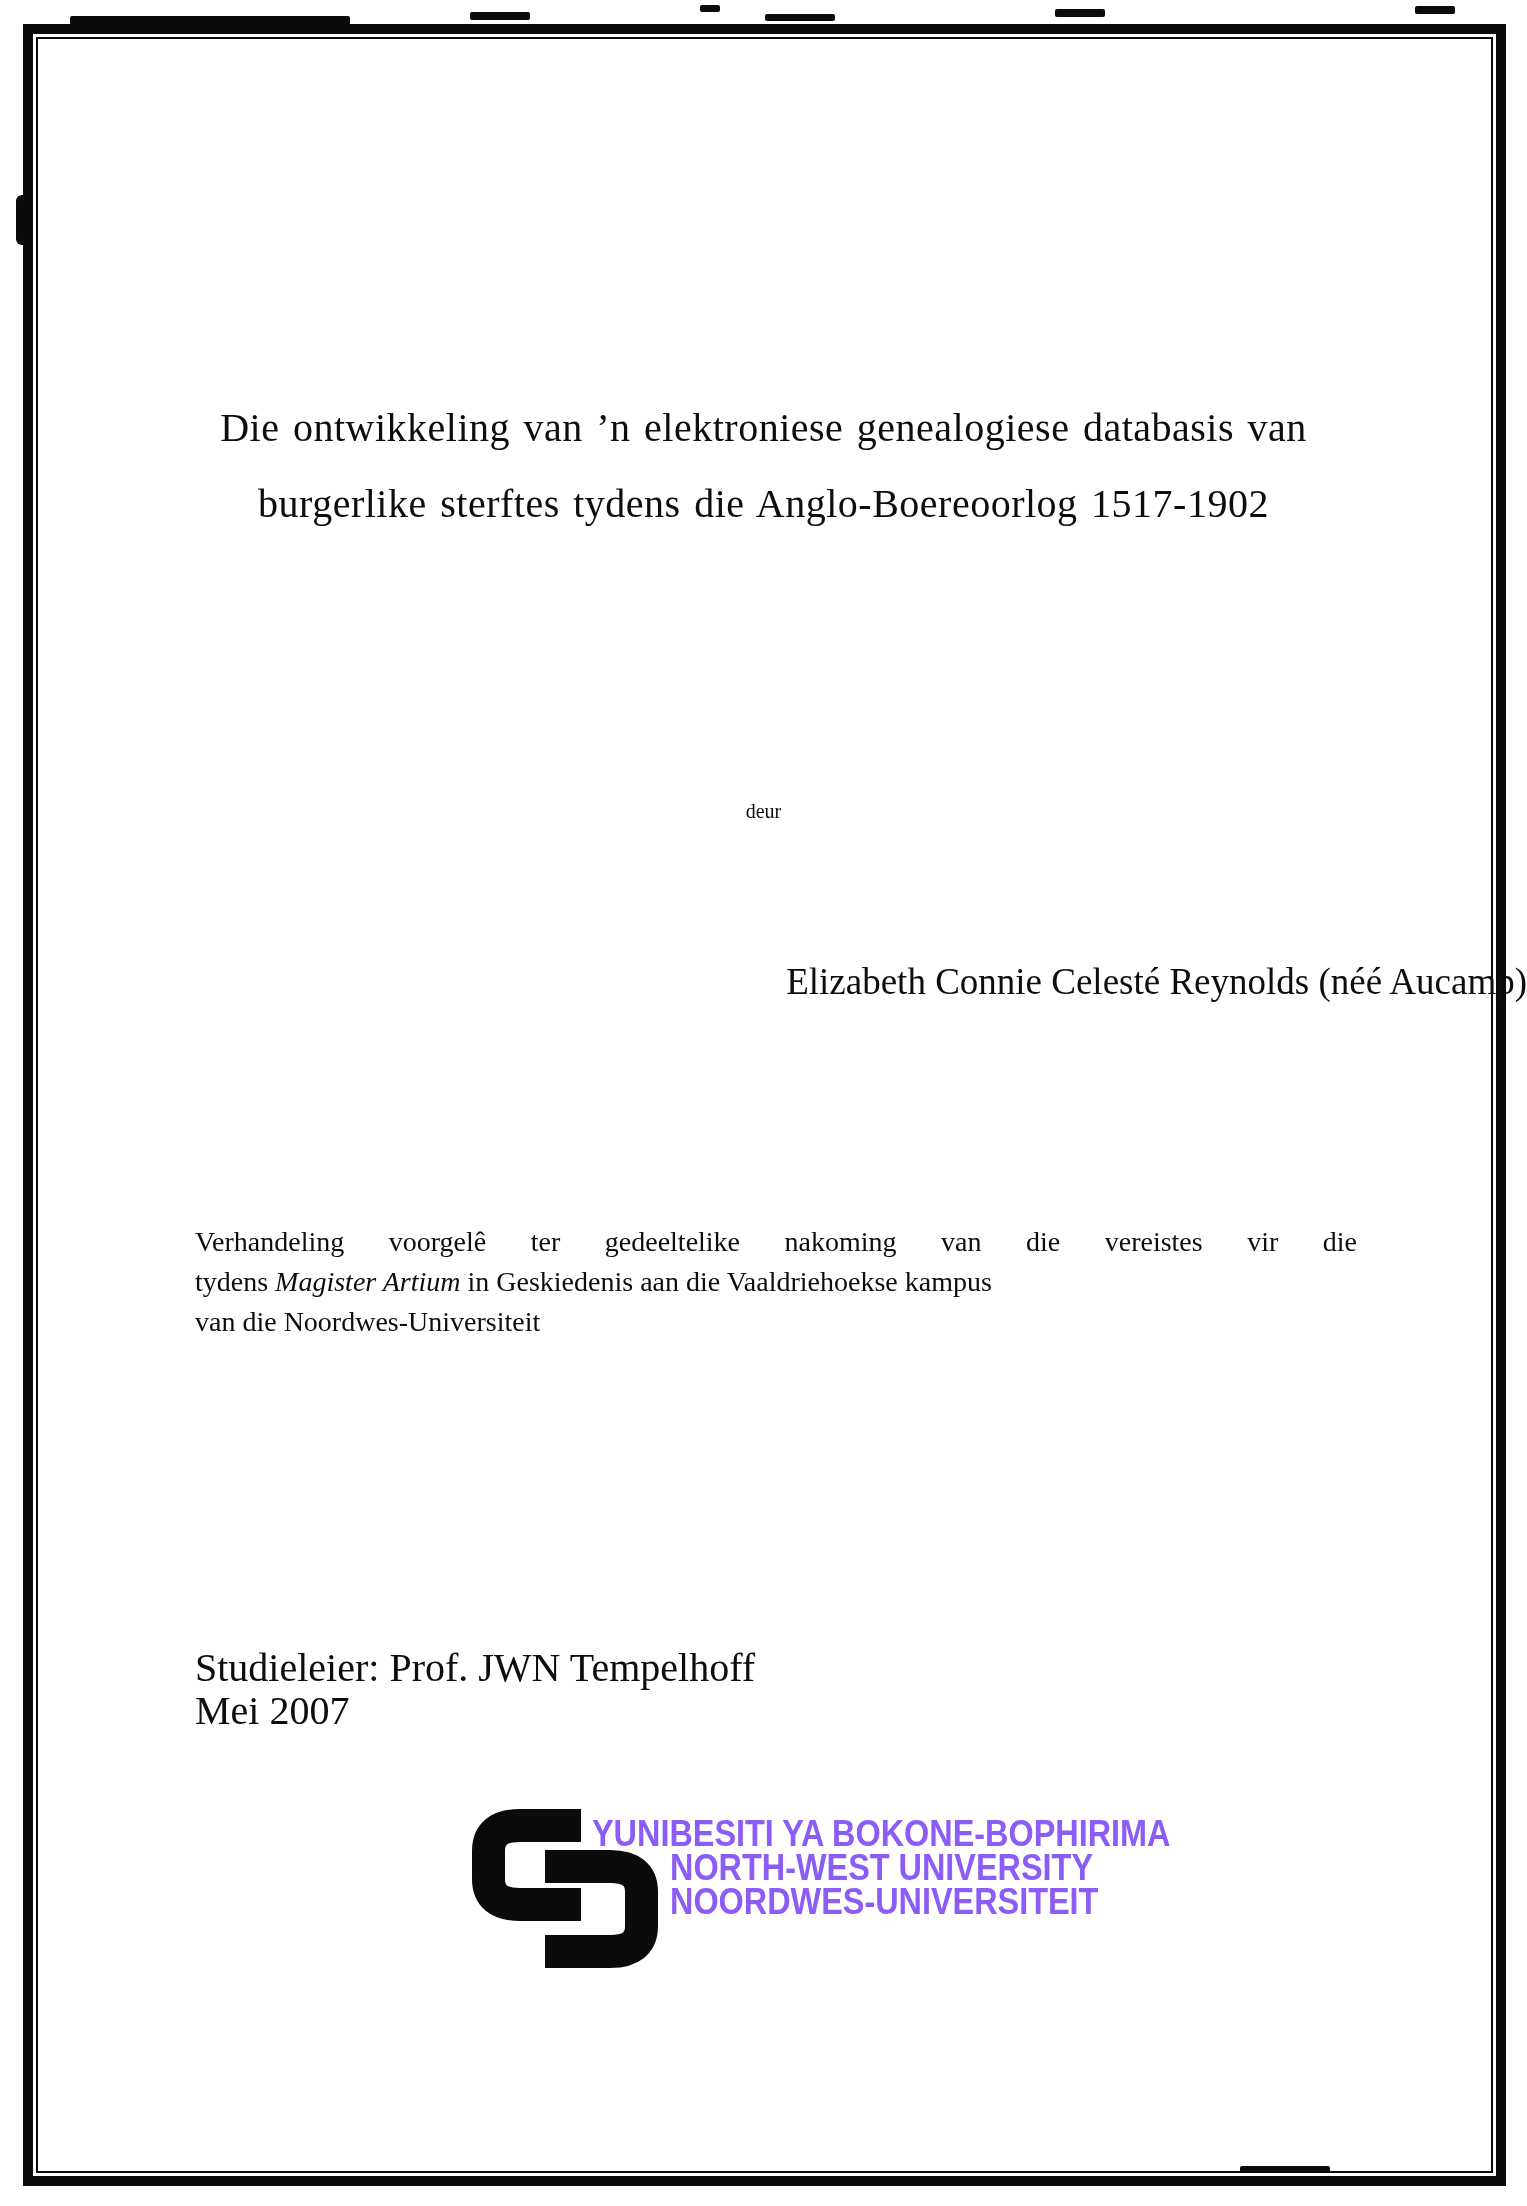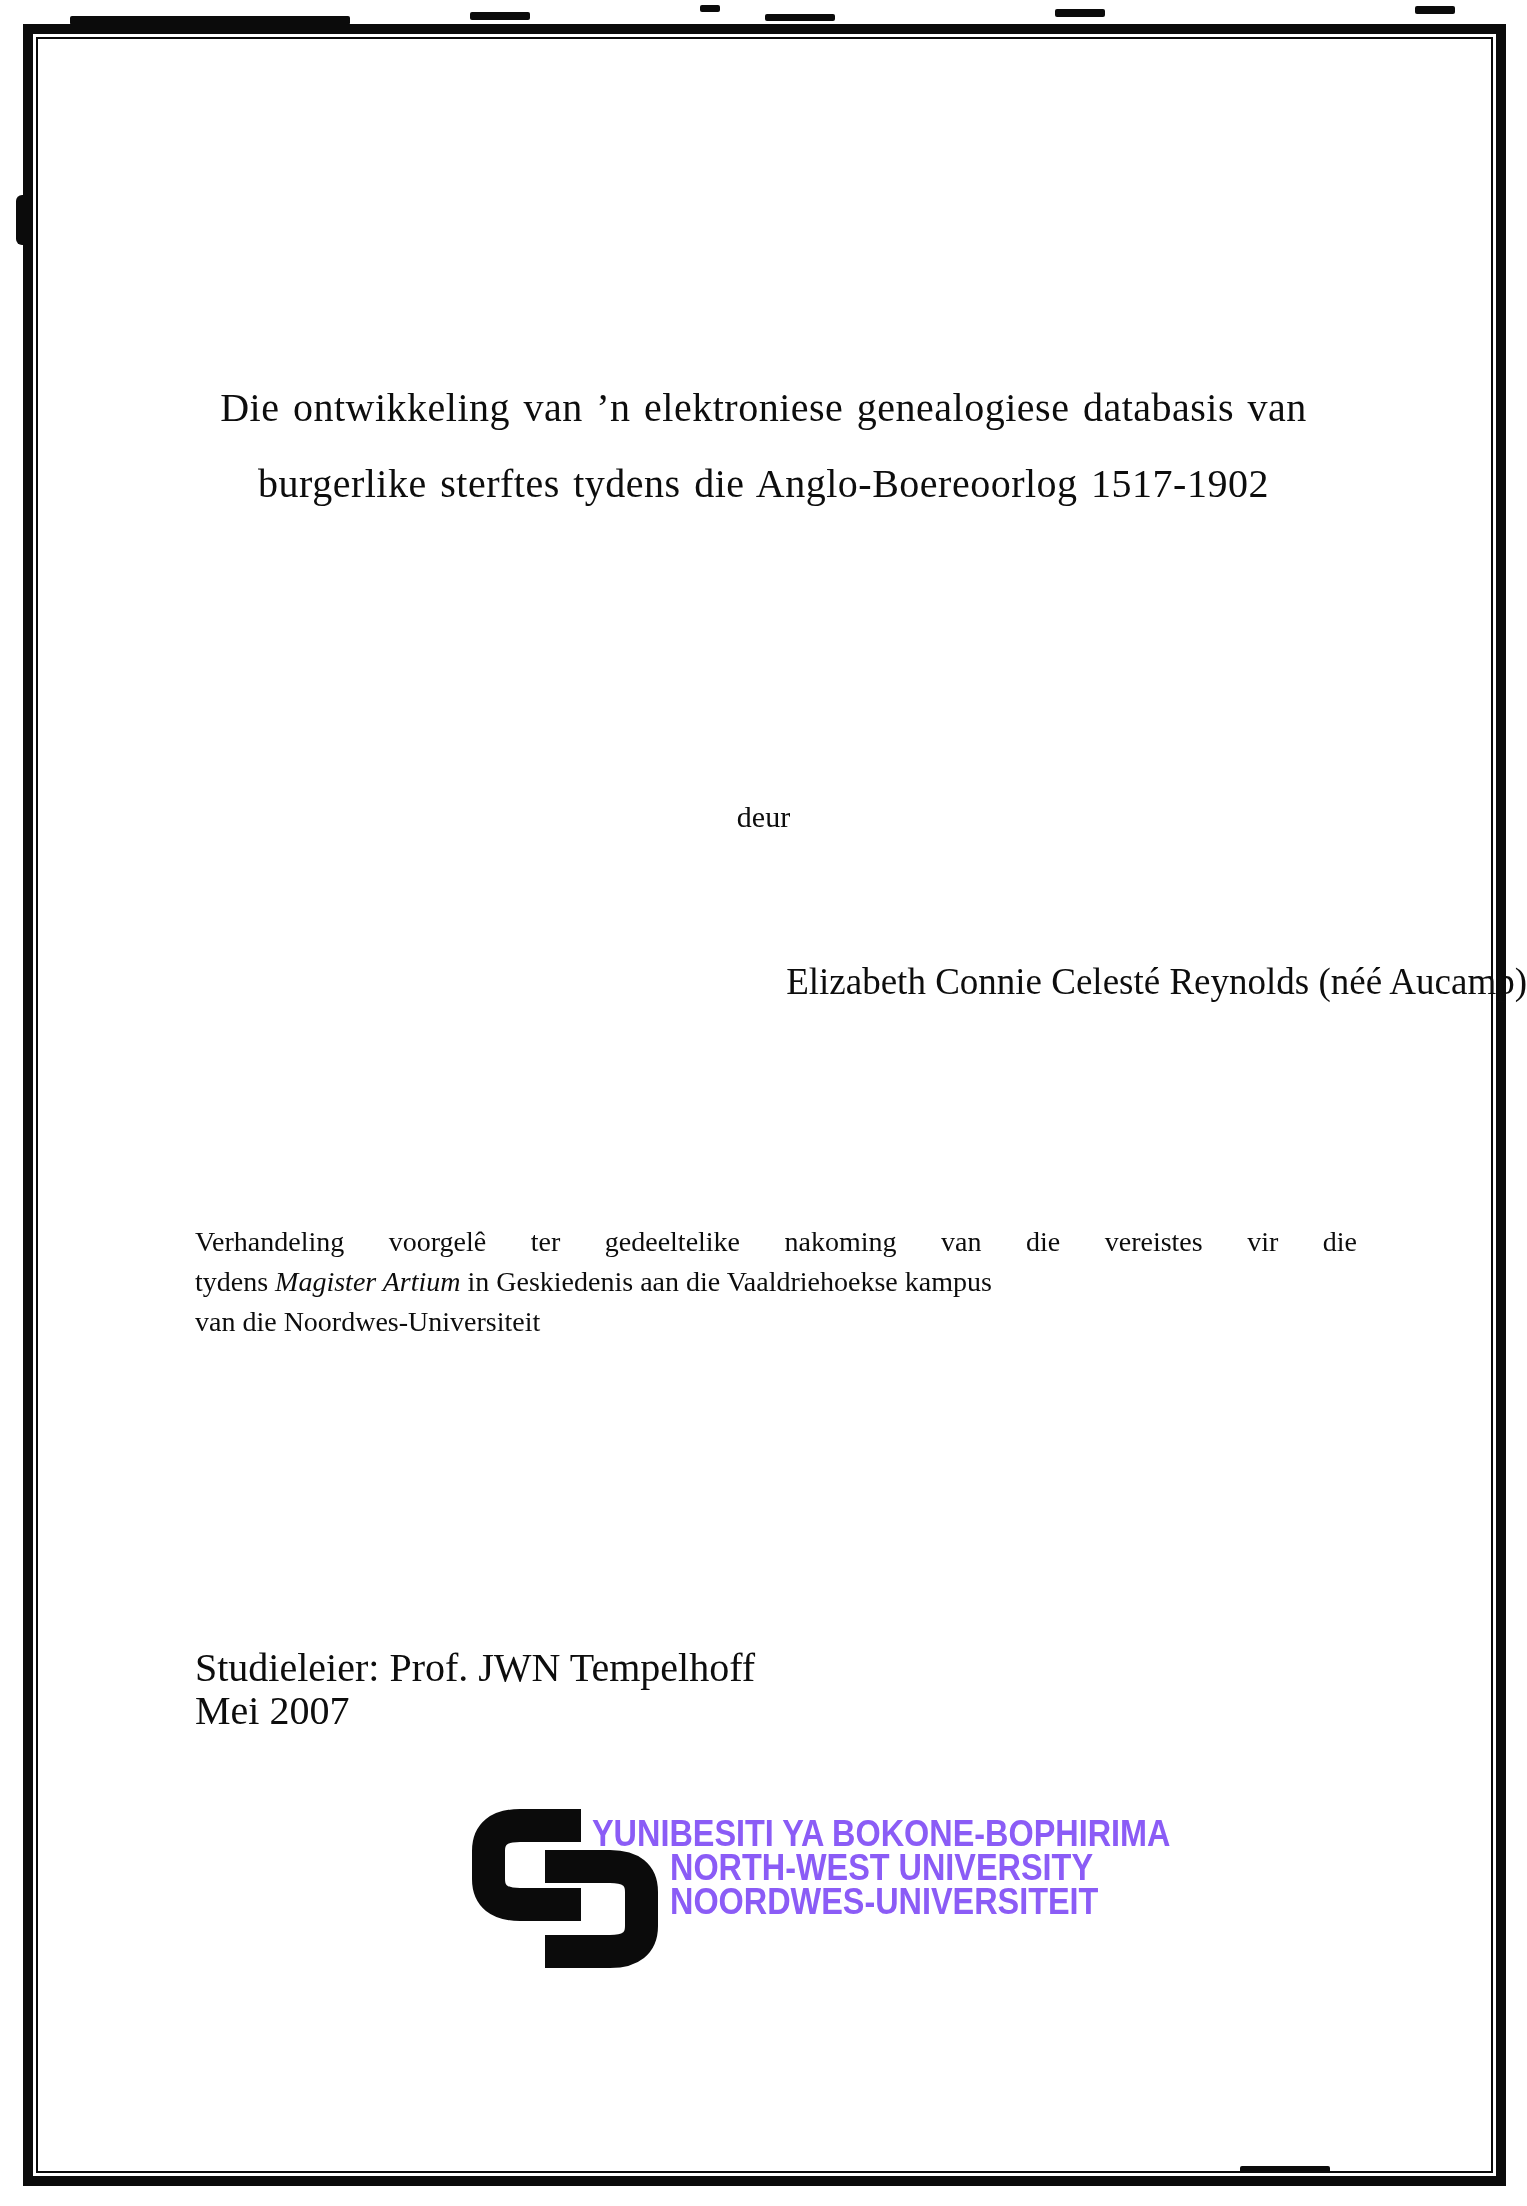--- a/index.html
+++ b/index.html
@@ -31,32 +31,32 @@
   .a2 { left: 470px;  top: 12px;  width: 60px;  height: 8px; }
   .a3 { left: 700px;  top: 5px;   width: 20px;  height: 7px; }
   .a4 { left: 765px;  top: 14px;  width: 70px;  height: 7px; }
   .a5 { left: 1055px; top: 9px;   width: 50px;  height: 8px; }
   .a6 { left: 1415px; top: 6px;   width: 40px;  height: 8px; }
   .a7 { left: 16px;   top: 195px; width: 16px;  height: 50px; border-radius: 6px; }
   .a8 { left: 1240px; top: 2166px; width: 90px; height: 7px; }
 
   .thesis-title {
     position: absolute;
-    left: 90px; right: 90px; top: 370px;
+    left: 90px; right: 90px; top: 390px;
     text-align: center;
     font-size: 40px;
     line-height: 76px;
     letter-spacing: 0.5px;
     word-spacing: 3px;
   }
   .byline {
     position: absolute;
     left: 0; right: 0; top: 800px;
     text-align: center;
-    font-size: 30px;
+    font-size: 20px;
   }
   .author {
     position: absolute;
     left: 0; right: 0; top: 960px;
     text-align: right;
     font-size: 37px;
   }
   .statement {
     position: absolute;
     left: 195px; top: 1222px;

